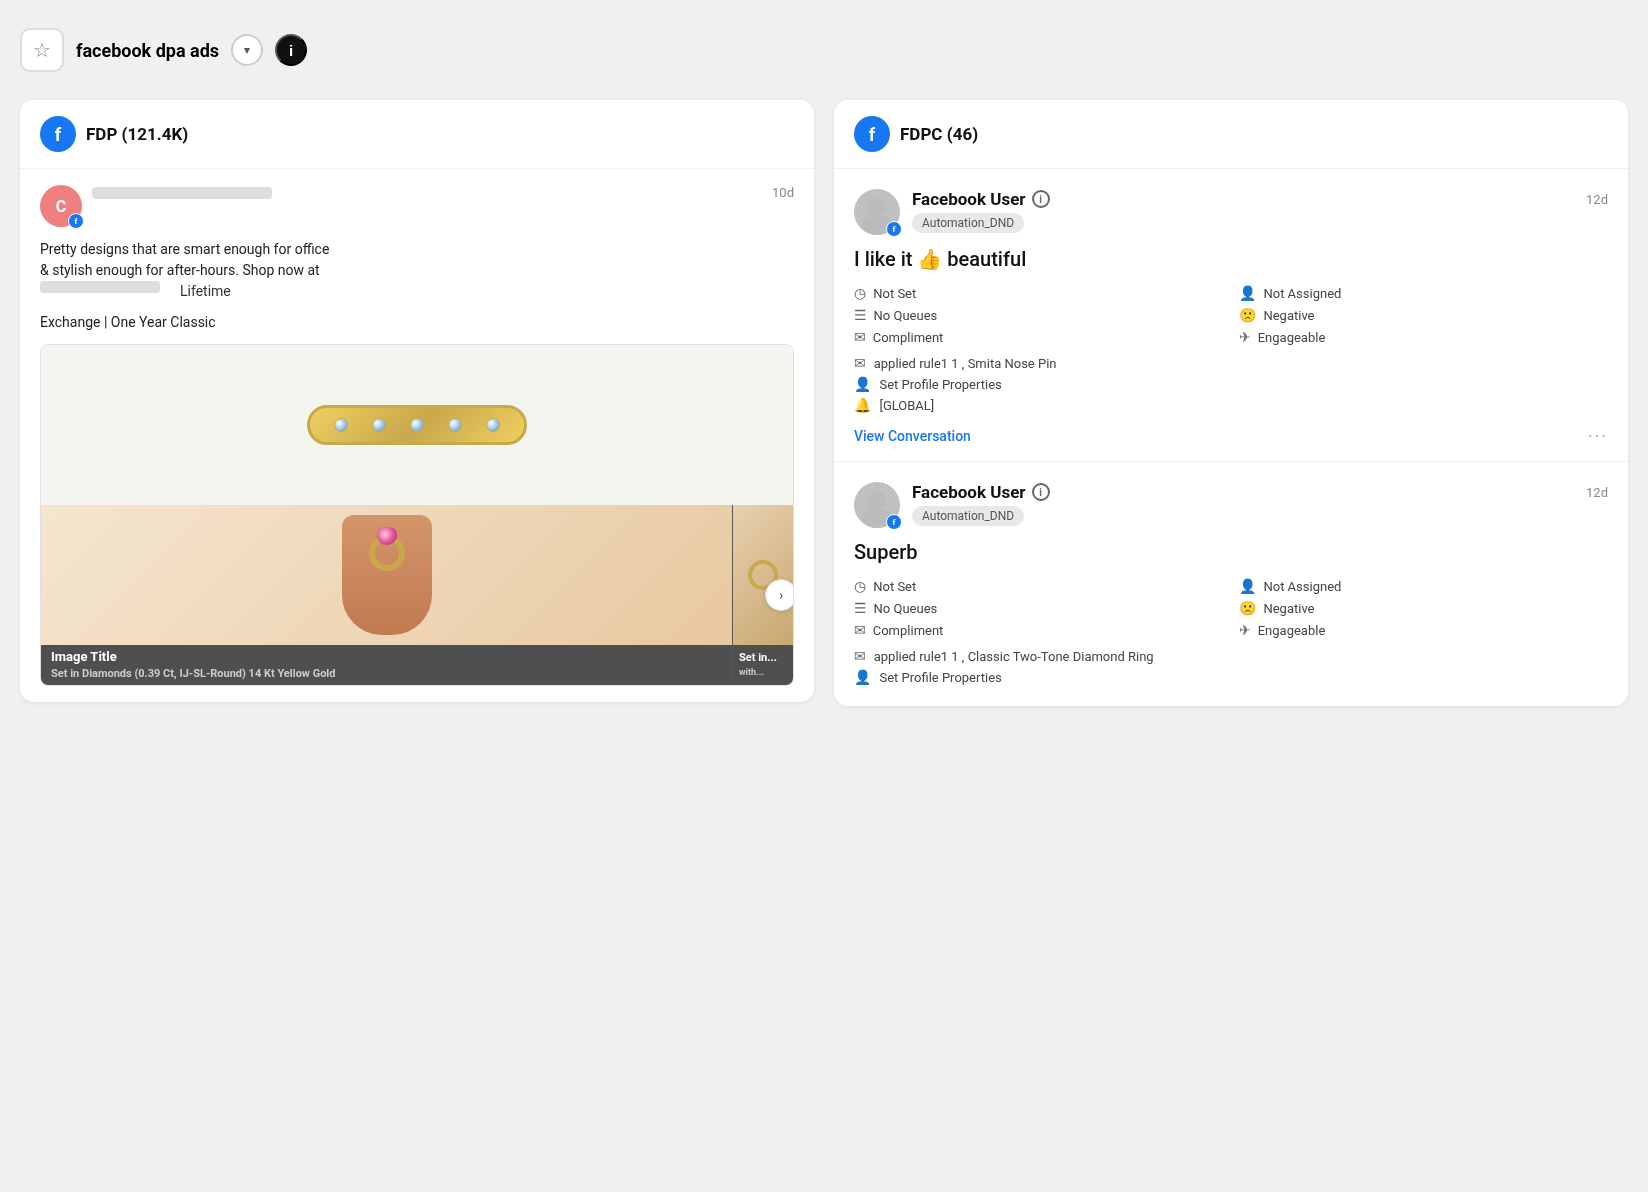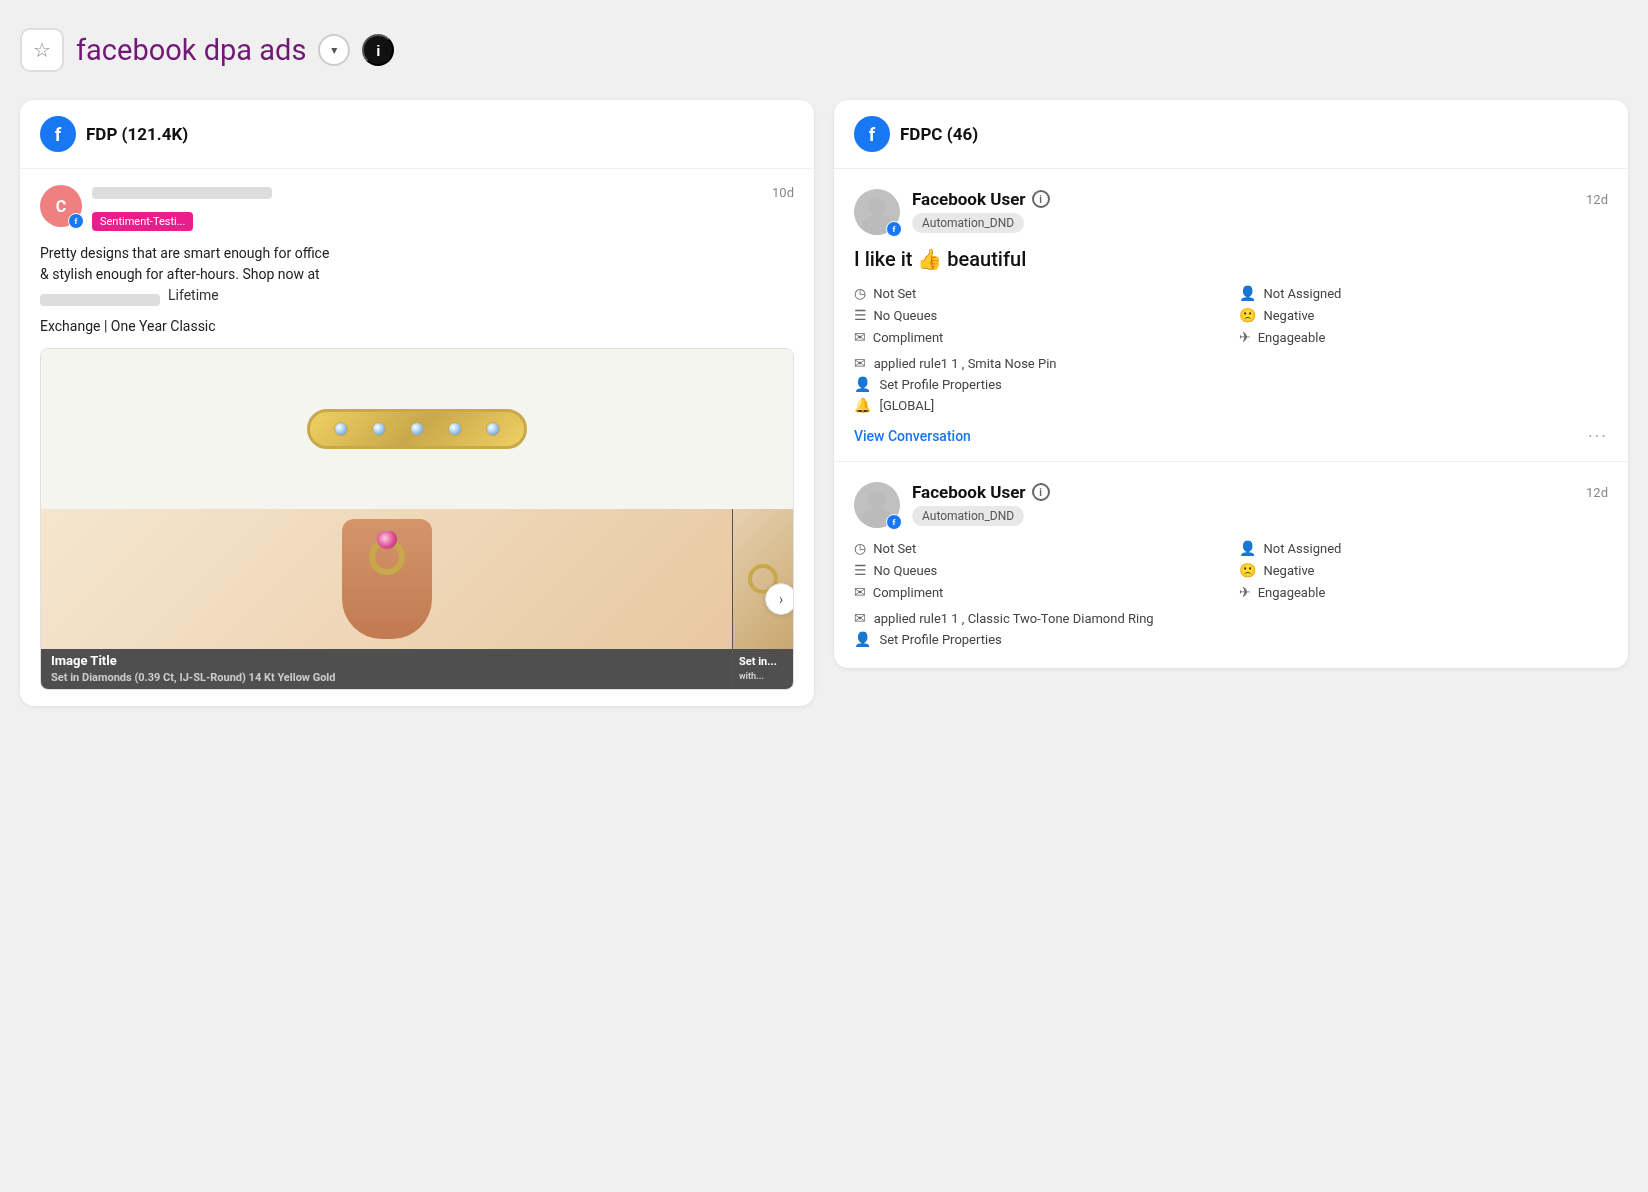--- a/index.html
+++ b/index.html
@@ -22,23 +22,23 @@
       width: 44px; height: 44px;
       border: 2px solid #ddd;
       border-radius: 10px;
       background: white;
       display: flex; align-items: center; justify-content: center;
       cursor: pointer;
       font-size: 20px;
       color: #888;
     }
     .page-title {
-      font-size: 29px;
-      font-weight: 400;
-      color: #701a75;
+      font-size: 18px;
+      font-weight: 700;
+      color: #000000;
     }
     .dropdown-btn {
       width: 32px; height: 32px;
       border-radius: 50%;
       border: 2px solid #ccc;
       background: white;
       display: flex; align-items: center; justify-content: center;
       cursor: pointer;
       font-size: 12px;
       color: #555;
@@ -156,22 +156,22 @@
     }
 
     .post-text {
       font-size: 14px;
       color: #222;
       line-height: 1.5;
       margin-bottom: 10px;
     }
     .post-subtext {
       display: flex;
-      align-items: flex-end;
-      gap: 8px;
+      align-items: flex-start;
+      gap: 20px;
       margin-bottom: 12px;
       font-size: 14px;
       color: #333;
     }
     .blurred-link {
       height: 12px;
       background: #ddd;
       border-radius: 4px;
       width: 120px;
       display: inline-block;
@@ -422,23 +422,20 @@
       <div class="post-meta-row">
         <div class="user-avatar">
           C
           <div class="fb-badge">f</div>
         </div>
         <div class="post-top">
           <div class="post-top-row">
             <div class="blurred-name"></div>
             <span class="time-label">10d</span>
           </div>
-          <div style="margin-top:6px;">
-            <span class="tag-badge">Sentiment-Testi...</span>
-          </div>
         </div>
       </div>
 
       <div class="post-text">
         <span>Pretty designs that are smart enough for office</span><br>
         <span>&amp; stylish enough for after-hours. Shop now at</span>
         <div class="post-subtext">
           <span class="blurred-link"></span>
           <span>Lifetime</span>
         </div>
@@ -586,20 +583,21 @@
               <div class="info-circle">i</div>
             </div>
             <span class="comment-time">12d</span>
           </div>
           <div>
             <span class="automation-badge">Automation_DND</span>
           </div>
         </div>
       </div>
 
+      <div class="comment-message">Superb</div>
 
       <div class="meta-grid">
         <div class="meta-item">
           <span class="meta-icon">◷</span>
           <span>Not Set</span>
         </div>
         <div class="meta-item">
           <span class="meta-icon">👤</span>
           <span>Not Assigned</span>
         </div>

